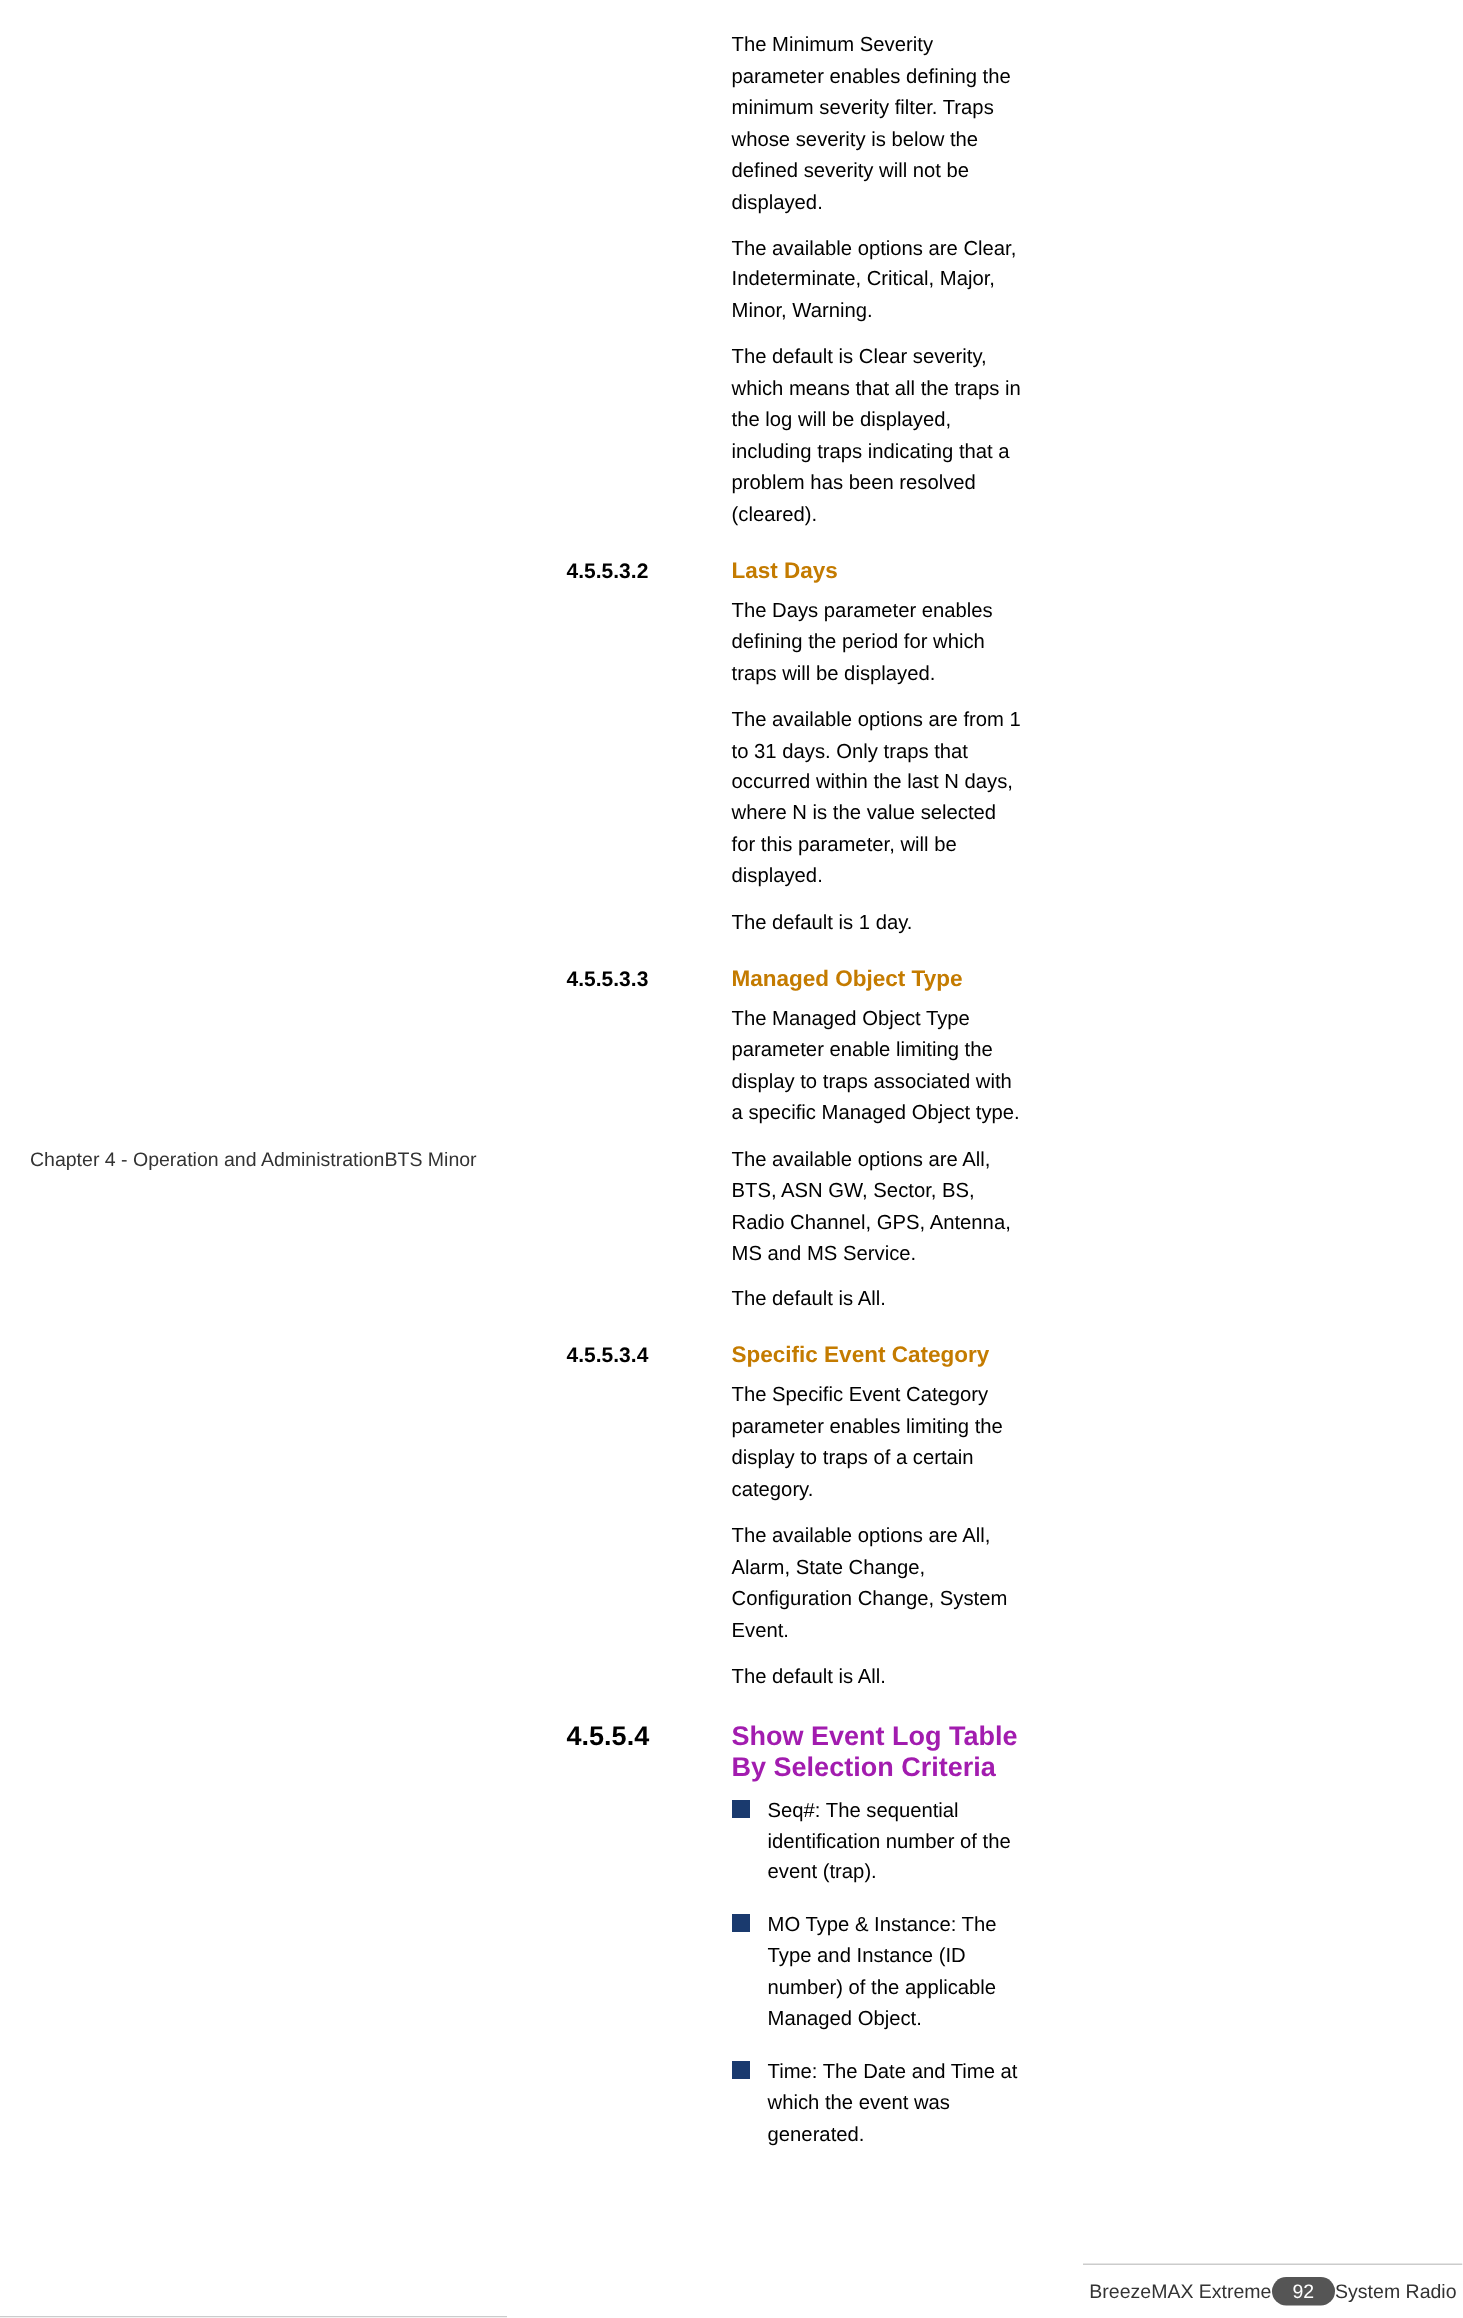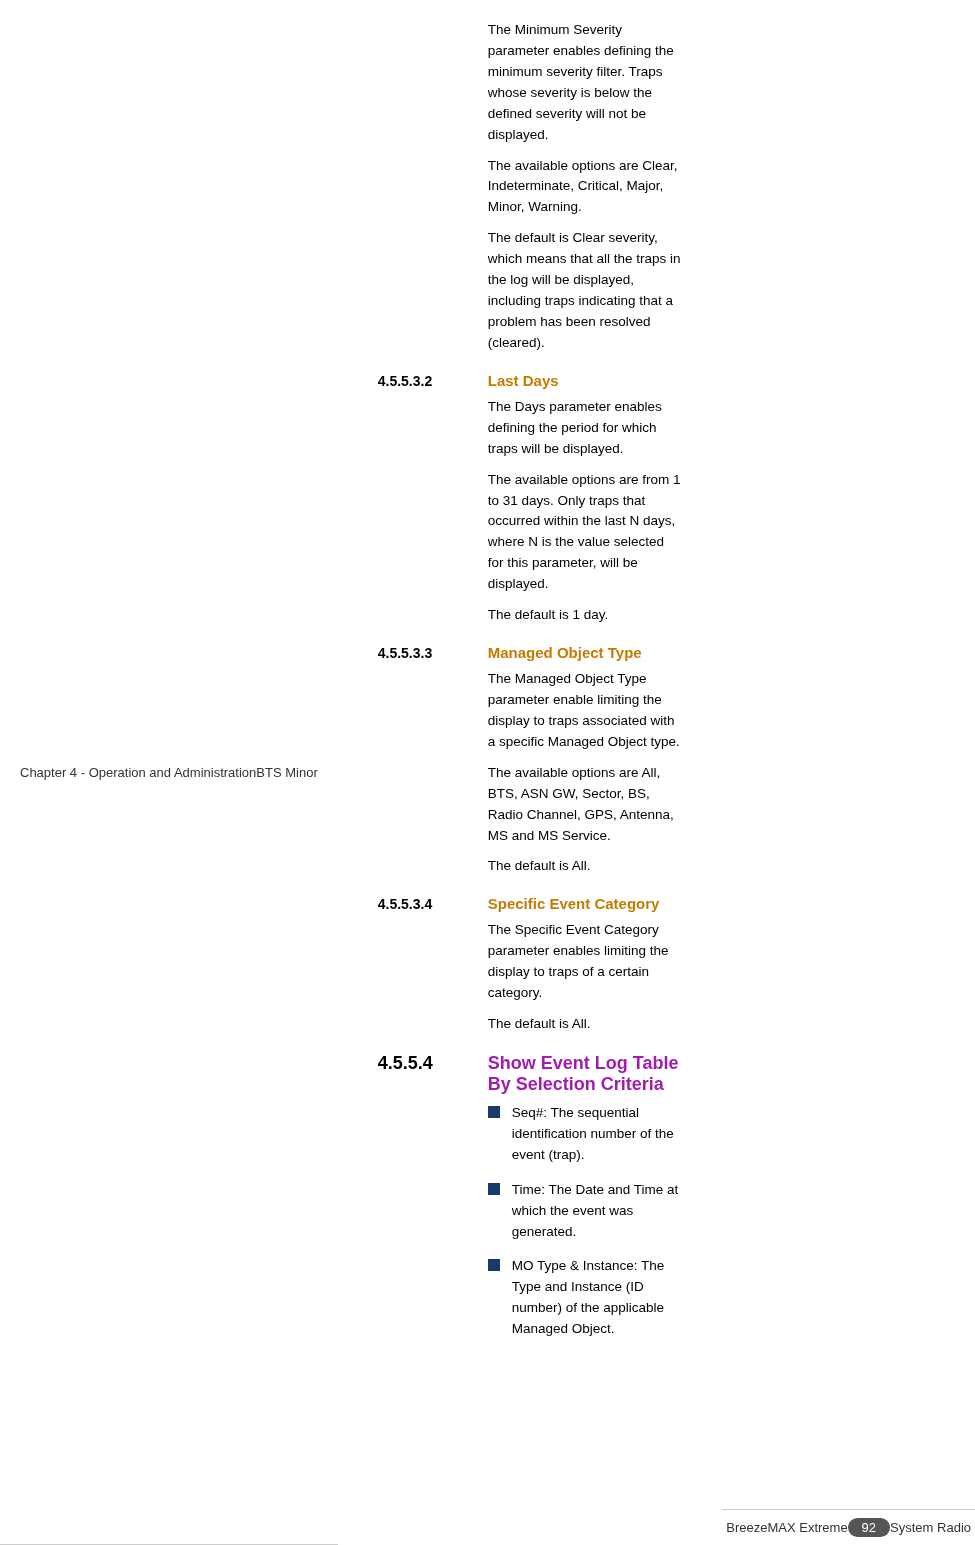--- a/index.html
+++ b/index.html
@@ -169,39 +169,40 @@
       <div class="body-text">The available options are All, BTS, ASN GW, Sector, BS, Radio Channel, GPS, Antenna, MS and MS Service.</div>
       <div class="body-text">The default is All.</div>
     </div>
 
     <div class="section">
       <div class="section-header">
         <span class="section-number">4.5.5.3.4</span>
         <span class="section-title">Specific Event Category</span>
       </div>
       <div class="body-text">The Specific Event Category parameter enables limiting the display to traps of a certain category.</div>
+      <div class="body-text">The available options are All, Alarm, State Change, Configuration Change, System Event.</div>
       <div class="body-text">The default is All.</div>
     </div>
 
     <div class="section">
       <div class="section-header">
         <span class="section-number-blue">4.5.5.4</span>
         <span class="section-title-blue">Show Event Log Table By Selection Criteria</span>
       </div>
       <div class="bullet-item">
         <div class="bullet-square"></div>
         <span class="bullet-text">Seq#: The sequential identification number of the event (trap).</span>
       </div>
       <div class="bullet-item">
         <div class="bullet-square"></div>
-        <span class="bullet-text">Time: The Date and Time at which the event was generated.</span>
+        <span class="bullet-text">MO Type &amp; Instance: The Type and Instance (ID number) of the applicable Managed Object.</span>
       </div>
       <div class="bullet-item">
         <div class="bullet-square"></div>
-        <span class="bullet-text">MO Type &amp; Instance: The Type and Instance (ID number) of the applicable Managed Object.</span>
+        <span class="bullet-text">Time: The Date and Time at which the event was generated.</span>
       </div>
     </div>
 
   </div>
 
   <hr class="divider-line">
   <div class="footer">
     <span class="footer-left">BreezeMAX Extreme</span>
     <span class="footer-center">92</span>
     <span class="footer-right">System Radio</span>

